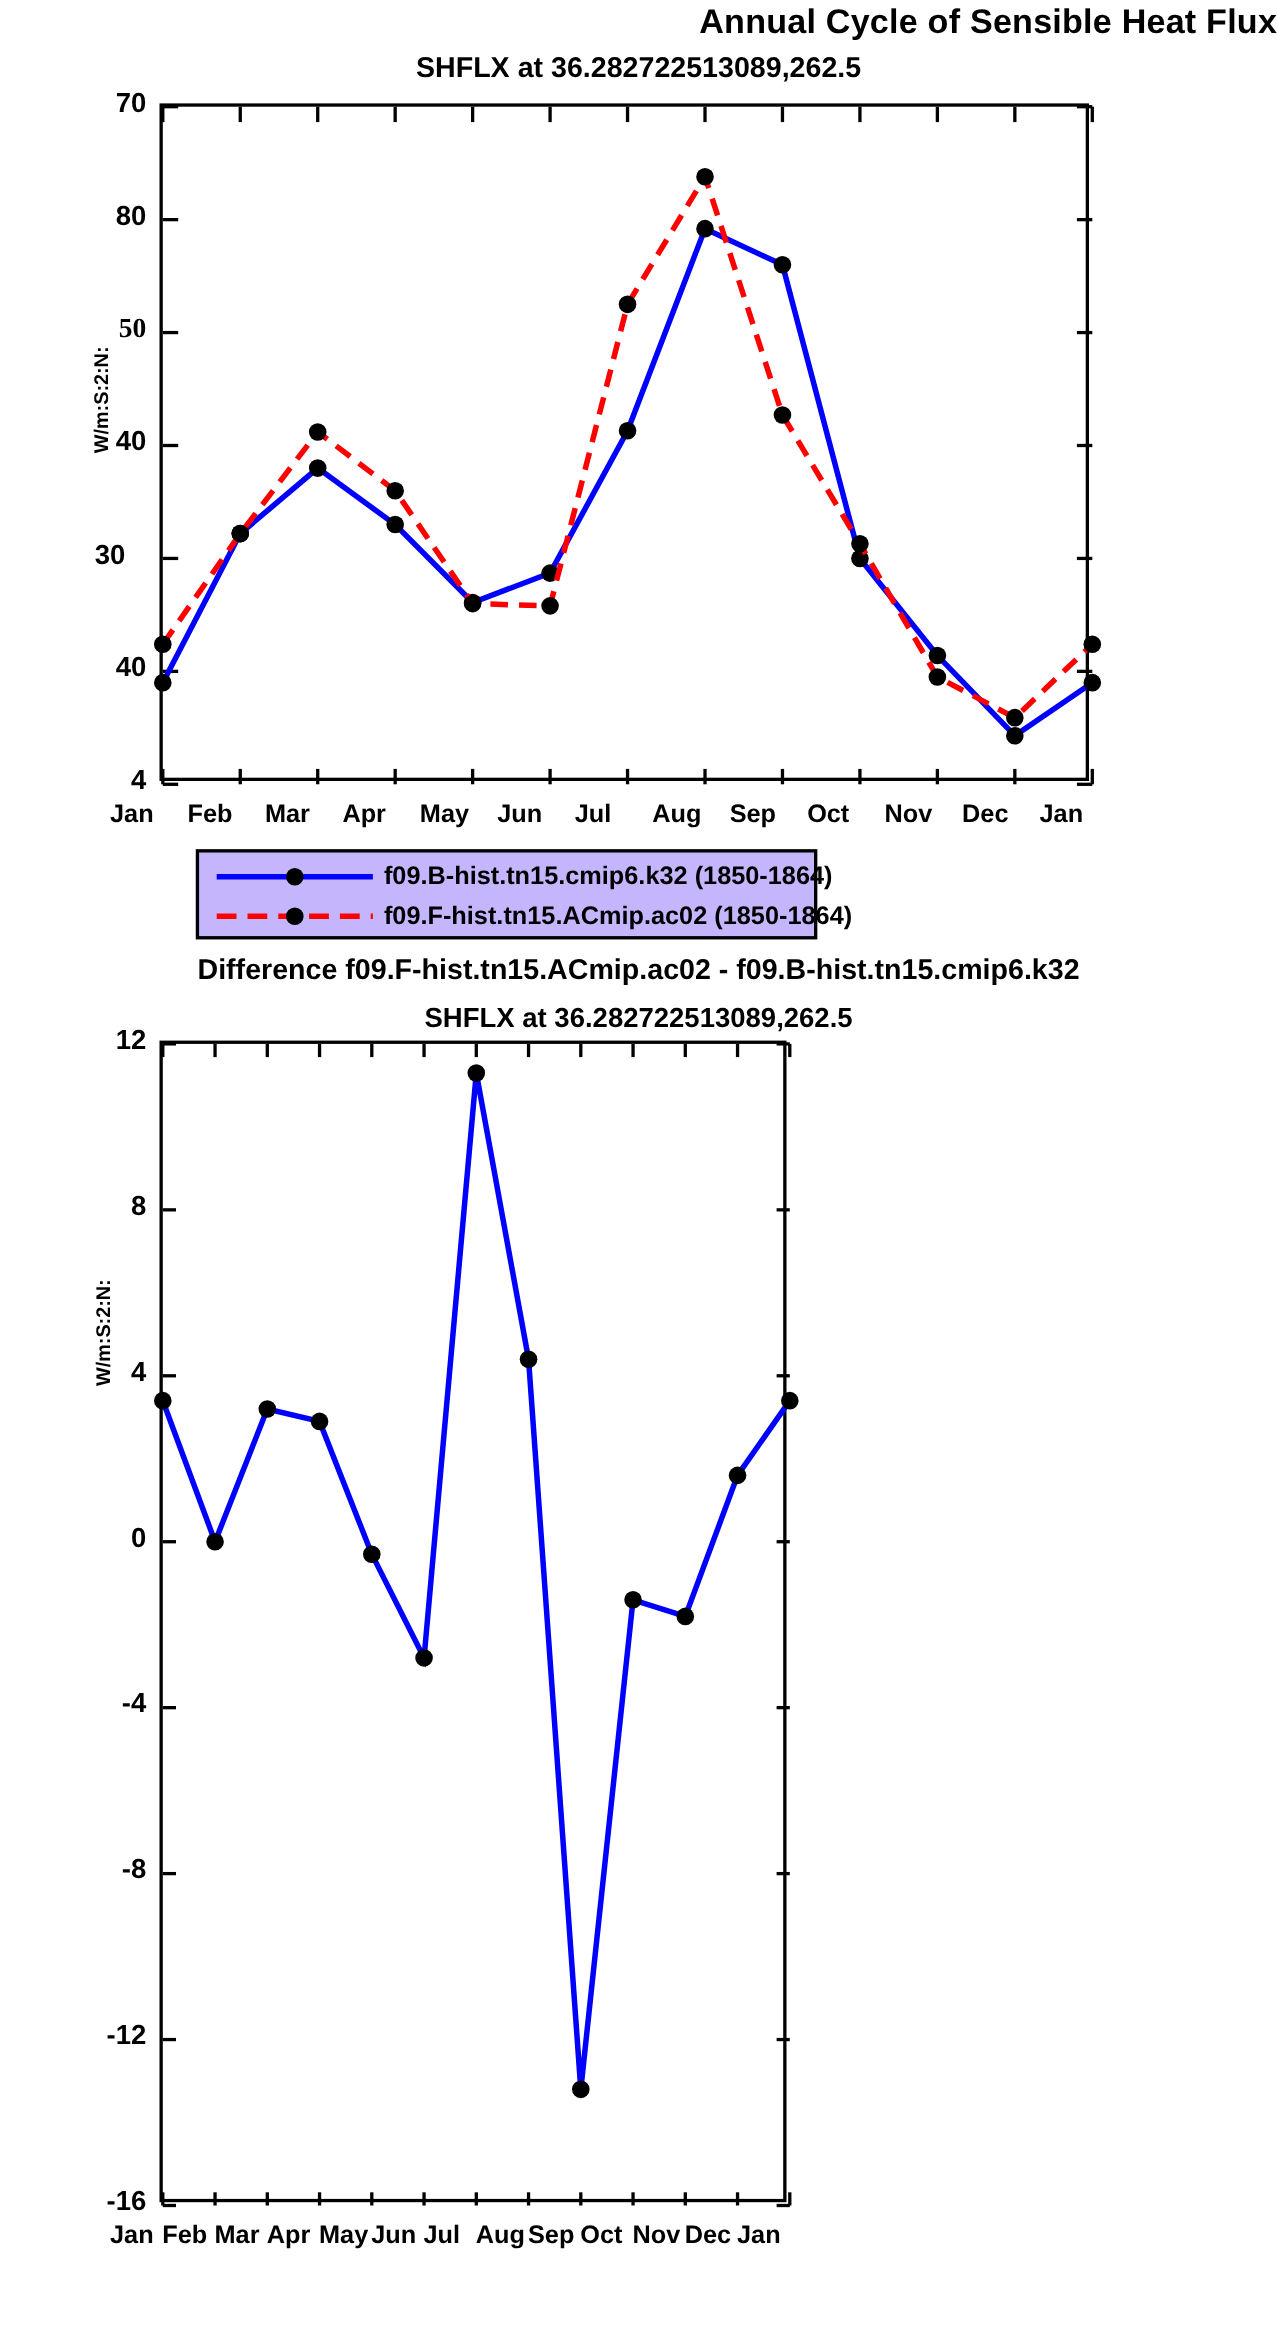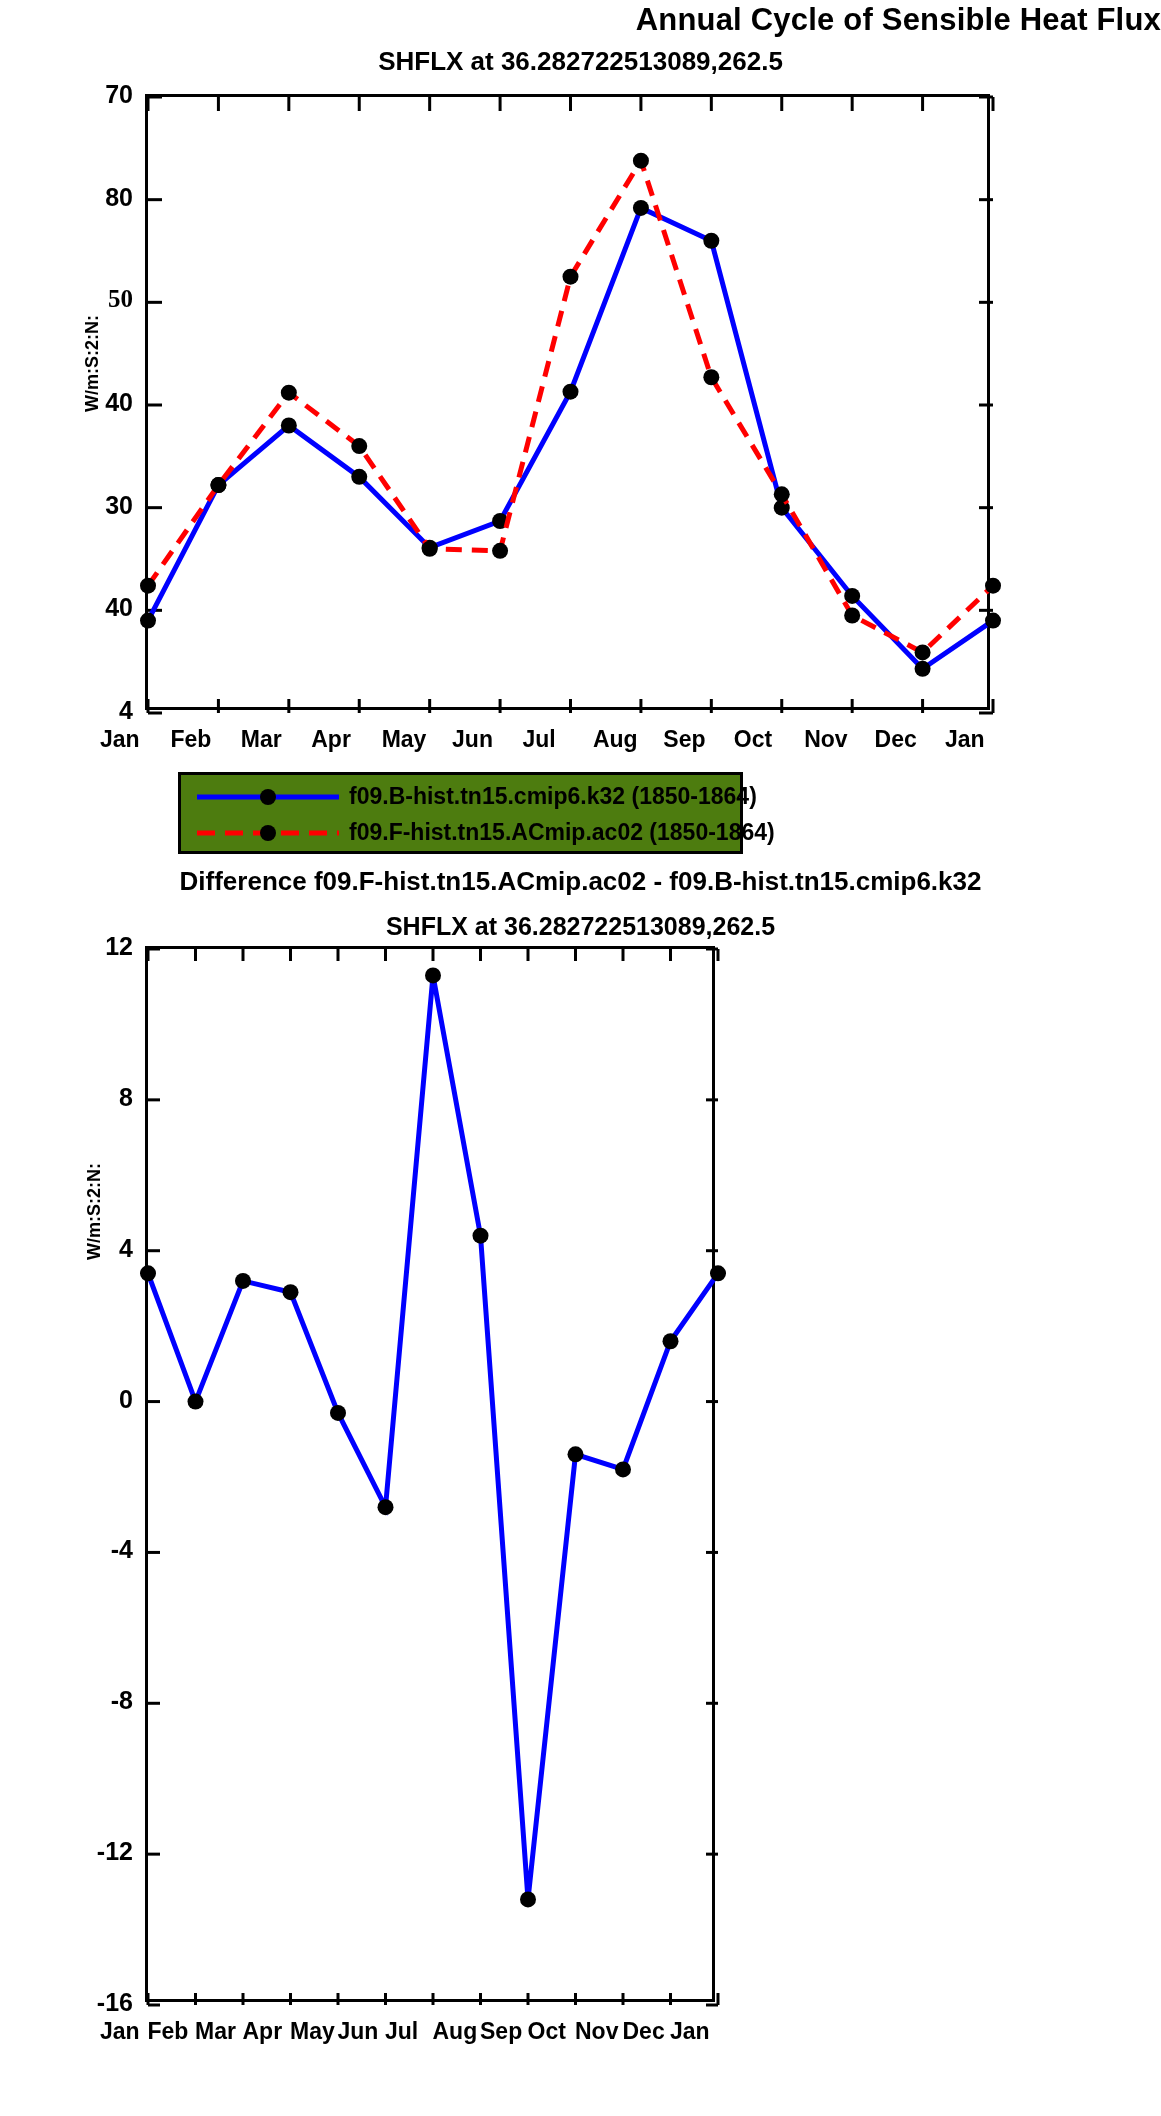--- a/index.html
+++ b/index.html
@@ -108,21 +108,21 @@
 
   
   .legend {
     position: absolute;
     left: 178px;
     top: 772px;
     width: 565px;
     height: 82px;
     box-sizing: border-box;
     border: 3px solid #000;
-    background: #4d7c0f;
+    background: #c4b5fd;
   }
   .legend-row {
     position: absolute;
     left: 0;
     width: 100%;
     height: 36px;
   }
   .legend-row.r1 { top: 4px; }
   .legend-row.r2 { top: 40px; }
   .legend-sample {
@@ -217,21 +217,21 @@
         <circle cx="563.33" cy="280.28" r="8" fill="#000000"></circle>
         <circle cx="633.75" cy="397.32" r="8" fill="#000000"></circle>
         <circle cx="704.17" cy="518.47" r="8" fill="#000000"></circle>
         <circle cx="774.58" cy="555.43" r="8" fill="#000000"></circle>
         <circle cx="845.00" cy="488.69" r="8" fill="#000000"></circle>
       </svg>
   </div>
   <div id="ylabels-top">
       <div class="ytick-label" style="left: 67px; width: 66px; top: 710px;">4</div>
       <div class="ytick-label" style="left: 67px; width: 66px; top: 607.333px;">40</div>
-      <div class="ytick-label" style="left: 67px; width: 66px; top: 504.667px;">30</div>
+      <div class="ytick-label" style="left: 67px; width: 66px; top: 504.667px; text-align: center;">30</div>
       <div class="ytick-label" style="left: 67px; width: 66px; top: 402px;">40</div>
       <div class="ytick-label" style="left: 67px; width: 66px; top: 299.333px; font-family: Liberation Serif, serif;">50</div>
       <div class="ytick-label" style="left: 67px; width: 66px; top: 196.667px;">80</div>
       <div class="ytick-label" style="left: 67px; width: 66px; top: 94px;">70</div>
     </div>
   <div id="xlabels-top">
       <div class="xtick-label" style="left: 100px; width: 90px; top: 726px;">Jan</div>
       <div class="xtick-label" style="left: 170.417px; width: 90px; top: 726px;">Feb</div>
       <div class="xtick-label" style="left: 240.833px; width: 90px; top: 726px;">Mar</div>
       <div class="xtick-label" style="left: 311.25px; width: 90px; top: 726px;">Apr</div>

